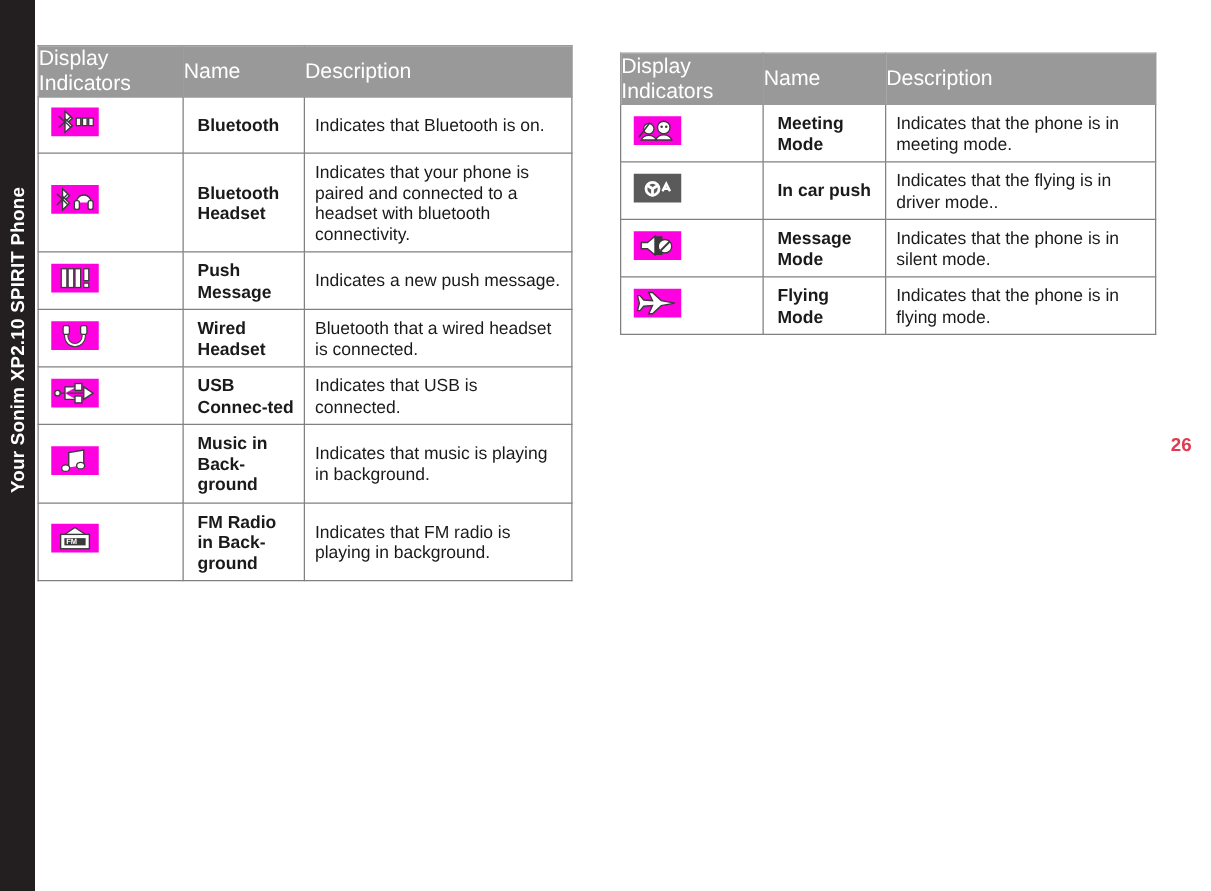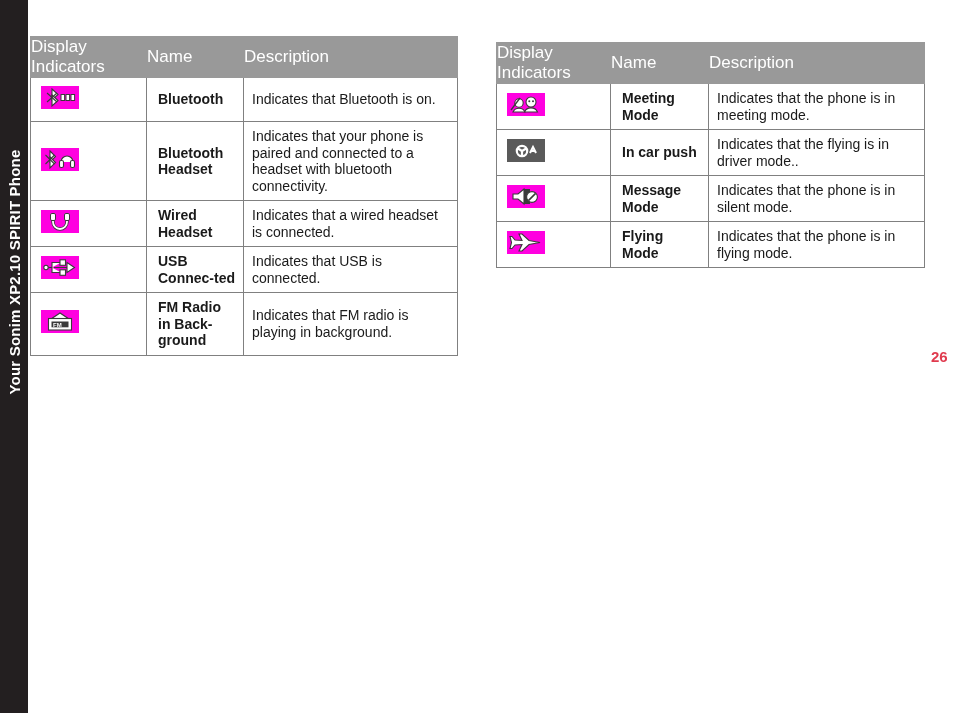--- a/index.html
+++ b/index.html
@@ -34,20 +34,21 @@
   }
 
   
   .page-number{
     position:absolute;
     left:931px;top:348px;
     width:28px;
     color:#e03a4e;
     font-size:15px;
     font-weight:bold;
+    text-align:center;
   }
 
   
   .ind-table{
     position:absolute;
     border-collapse:collapse;
     table-layout:fixed;
     background:#ffffff;
   }
   .ind-table.left{left:30px;top:36px;width:428px;}
@@ -162,49 +163,75 @@
                 <path d="M20 14 A6 6 0 0 1 32 14"></path>
                 <rect x="18.5" y="12.5" width="4" height="7" rx="1.6"></rect>
                 <rect x="29.5" y="12.5" width="4" height="7" rx="1.6"></rect>
               </g>
             </svg></span></td>
         <td class="cell-name" style="border-color: rgb(128, 128, 128); color: rgb(26, 26, 26);">Bluetooth Headset</td>
         <td class="cell-desc" style="border-color: rgb(128, 128, 128); color: rgb(26, 26, 26);">Indicates that your phone is paired and connected to a headset with bluetooth connectivity.</td>
       </tr>
       <tr>
         <td class="cell-icon" style="border-color: rgb(128, 128, 128); color: rgb(26, 26, 26);"><span class="icon-chip" style="background: rgb(255, 0, 224);"><svg viewBox="0 0 38 23">
+              <g fill="#ffffff" stroke="#3a3a3a" stroke-width="1">
+                <rect x="8" y="4" width="4.5" height="15"></rect>
+                <rect x="13.5" y="4" width="4.5" height="15"></rect>
+                <rect x="19" y="4" width="4.5" height="15"></rect>
+              </g>
+              <g fill="#ffffff" stroke="#3a3a3a" stroke-width="1">
+                <rect x="26" y="4" width="4" height="9.5"></rect>
+                <rect x="26" y="15.5" width="4" height="3.5"></rect>
+              </g>
+            </svg></span></td>
+        <td class="cell-name" style="border-color: rgb(128, 128, 128); color: rgb(26, 26, 26);">Push Message</td>
+        <td class="cell-desc" style="border-color: rgb(128, 128, 128); color: rgb(26, 26, 26);">Indicates a new push message.</td>
+      </tr>
+      <tr>
+        <td class="cell-icon" style="border-color: rgb(128, 128, 128); color: rgb(26, 26, 26);"><span class="icon-chip" style="background: rgb(255, 0, 224);"><svg viewBox="0 0 38 23">
               <g fill="none" stroke="#3a3a3a" stroke-width="3.4">
                 <path d="M12 5 L12 12 A7 7 0 0 0 26 12 L26 5"></path>
               </g>
               <g fill="none" stroke="#ffffff" stroke-width="1.8">
                 <path d="M12 5 L12 12 A7 7 0 0 0 26 12 L26 5"></path>
               </g>
               <g fill="#ffffff" stroke="#3a3a3a" stroke-width="1">
                 <rect x="9.5" y="3.5" width="5" height="7" rx="1.4"></rect>
                 <rect x="23.5" y="3.5" width="5" height="7" rx="1.4"></rect>
               </g>
             </svg></span></td>
         <td class="cell-name" style="border-color: rgb(128, 128, 128); color: rgb(26, 26, 26);">Wired Headset</td>
-        <td class="cell-desc" style="border-color: rgb(128, 128, 128); color: rgb(26, 26, 26);">Indicates that a wired headset is connected.</td>
+        <td class="cell-desc" style="border-color: rgb(128, 128, 128); color: rgb(26, 26, 26);">Bluetooth that a wired headset is connected.</td>
       </tr>
       <tr>
         <td class="cell-icon" style="border-color: rgb(128, 128, 128); color: rgb(26, 26, 26);"><span class="icon-chip" style="background: rgb(255, 0, 224);"><svg viewBox="0 0 38 23">
               <g fill="#ffffff" stroke="#3a3a3a" stroke-width="1.1">
                 <path d="M6 11.5 L11 11.5"></path>
                 <circle cx="5" cy="11.5" r="2.2"></circle>
                 <path d="M11 11.5 L11 6.5 L20 6.5"></path>
                 <path d="M11 11.5 L11 16.5 L20 16.5"></path>
                 <rect x="19" y="3.8" width="5.5" height="5.5"></rect>
                 <rect x="19" y="13.8" width="5.5" height="5.5"></rect>
                 <path d="M13 11.5 L27 11.5"></path>
                 <path d="M26 6.5 L33.5 11.5 L26 16.5 Z"></path>
               </g>
             </svg></span></td>
         <td class="cell-name" style="border-color: rgb(128, 128, 128); color: rgb(26, 26, 26);">USB Connec-ted</td>
         <td class="cell-desc" style="border-color: rgb(128, 128, 128); color: rgb(26, 26, 26);">Indicates that USB is connected.</td>
+      </tr>
+      <tr>
+        <td class="cell-icon" style="border-color: rgb(128, 128, 128); color: rgb(26, 26, 26);"><span class="icon-chip" style="background: rgb(255, 0, 224);"><svg viewBox="0 0 38 23">
+              <g fill="#ffffff" stroke="#3a3a3a" stroke-width="1.1">
+                <path d="M14 17 L14 5 L26 3 L26 15"></path>
+                <ellipse cx="11.5" cy="17.5" rx="3.2" ry="2.6"></ellipse>
+                <ellipse cx="23.5" cy="15.5" rx="3.2" ry="2.6"></ellipse>
+              </g>
+            </svg></span></td>
+        <td class="cell-name" style="border-color: rgb(128, 128, 128); color: rgb(26, 26, 26);">Music in Back-ground</td>
+        <td class="cell-desc" style="border-color: rgb(128, 128, 128); color: rgb(26, 26, 26);">Indicates that music is playing in background.</td>
       </tr>
       <tr>
         <td class="cell-icon" style="border-color: rgb(128, 128, 128); color: rgb(26, 26, 26);"><span class="icon-chip" style="background: rgb(255, 0, 224);"><svg viewBox="0 0 38 23">
               <g fill="#ffffff" stroke="#3a3a3a" stroke-width="1.1">
                 <path d="M10 9 L19 3 L28 9"></path>
                 <rect x="7.5" y="8.5" width="23" height="11.5"></rect>
               </g>
               <g fill="#3a3a3a">
                 <rect x="10.5" y="11.5" width="17" height="5.8"></rect>
               </g>

